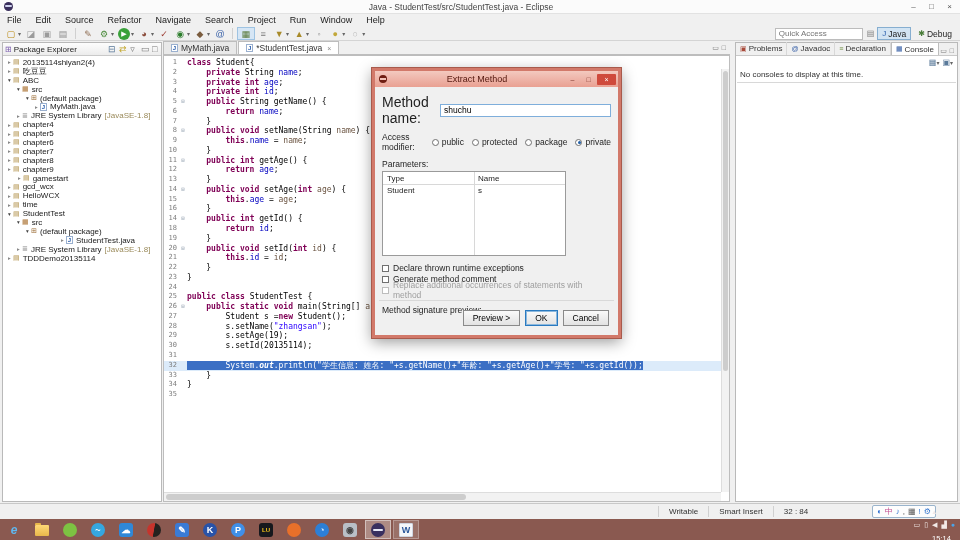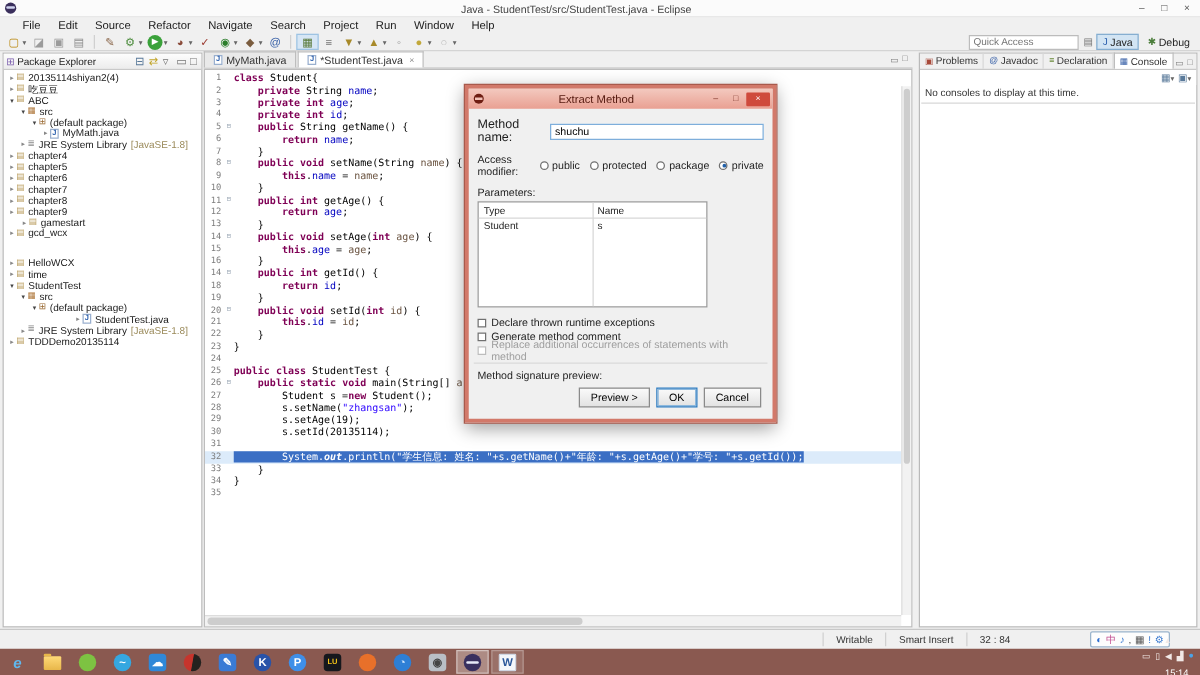--- a/index.html
+++ b/index.html
@@ -7,21 +7,21 @@
   body { font-family:"Liberation Sans",sans-serif; background:#f0f0f0; position:relative; font-size:9px; color:#1e1e1e; }
 
   
   #titlebar { position:absolute; left:0; top:0; width:960px; height:14px; background:#fbfbfb; border-bottom:1px solid #e2e2e2; display:flex; align-items:center; }
   #app-icon { width:9px; height:9px; border-radius:50%; background:#3a2f5c; margin:0 4px; position:relative; flex:none; }
   #app-icon::after { content:""; position:absolute; left:1px; right:1px; top:3px; height:2px; background:#cfd3ee; border-radius:1px; }
   #win-title { flex:1; text-align:center; font-size:8.5px; color:#444; }
   .winctl { display:flex; gap:1px; margin-right:2px; }
   .winctl span { width:17px; height:12px; text-align:center; line-height:12px; font-size:8px; color:#555; }
 
-  #menubar { position:absolute; left:0; top:14px; width:960px; height:13px; background:#f0f0f0; display:flex; align-items:center; padding-left:11px; }
+  #menubar { position:absolute; left:0; top:14px; width:960px; height:13px; background:#f0f0f0; display:flex; align-items:center; padding-left:0; }
   .menu-item { padding:0 7px; font-size:9px; color:#222; height:13px; line-height:13px; }
 
   #toolbar { position:absolute; left:0; top:27px; width:960px; height:14px; background:#f0f0f0; border-bottom:1px solid #d4d4d4; display:flex; align-items:center; padding-left:3px; }
   .tbi { display:inline-flex; align-items:center; height:13px; padding:0 2px; }
   .tbi .g { width:12px; height:12px; text-align:center; line-height:12px; font-size:9px; }
   .tbi .g.circ { border-radius:50%; color:#fff; font-size:7px; }
   .tbi .dd { font-size:6px; color:#666; margin-left:1px; }
   .tbi.active { background:#d6e6f5; border:1px solid #9ec3e2; }
   .tbsep { width:1px; height:11px; background:#d0d0d0; margin:0 4px; }
   #qa-wrap { margin-left:auto; display:flex; align-items:center; }
@@ -120,21 +120,21 @@
   #dtitle { height:16px; background:linear-gradient(#f3c9bf,#e9a092); display:flex; align-items:center; padding:0 2px; }
   #dlg-icon { width:8px; height:8px; border-radius:50%; background:#6e1d12; position:relative; margin:0 2px; flex:none; }
   #dlg-icon::after { content:""; position:absolute; left:1px; right:1px; top:3px; height:1.5px; background:#f0c0b5; }
   #dtitle .t { flex:1; text-align:center; font-size:9px; color:#53180e; }
   .dctl { display:flex; gap:1px; }
   .dctl span { width:15px; height:11px; font-size:7px; text-align:center; line-height:11px; color:#7a3328; }
   .dctl .close { background:#cf4a3c; color:#fff; width:19px; border-radius:1px; }
   #dbody { position:absolute; left:0; right:0; top:16px; bottom:0; padding:5px 7px; }
   .drow { display:flex; align-items:center; }
   #mn-row { margin-top:2px; }
-  #mn-row label { width:58px; font-size:10px; }
+  #mn-row label { width:58px; font-size:14px; }
   #mn-input { flex:1; height:13px; border:1px solid #7eaedb; background:#fff; font-size:8.5px; padding:0 3px; font-family:"Liberation Sans",sans-serif; }
   #am-row { margin-top:6px; font-size:8.5px; gap:7px; }
   .radio { display:inline-flex; align-items:center; gap:3px; }
   .rdot { width:7px; height:7px; border:1px solid #707070; border-radius:50%; background:#fff; position:relative; flex:none; }
   .rdot.on::after { content:""; position:absolute; left:1.5px; top:1.5px; width:3px; height:3px; border-radius:50%; background:#2160a8; }
   #params-label { font-size:8.5px; margin-top:7px; }
   #param-area { display:flex; margin-top:2px; }
   #ptable { width:184px; height:85px; background:#fff; border:1px solid #9a9a9a; position:relative; font-size:8px; }
   #ptable .vdiv { position:absolute; left:91px; top:0; bottom:0; width:1px; background:#d8d8d8; }
   .prow { display:flex; height:12px; line-height:12px; }
@@ -362,21 +362,21 @@
       <div class="trow" style="padding-left: 13px;">
         <span class="arr">▸</span>
         <span class="tico" style="color: rgb(184, 155, 90);">▤</span>
         <span>gamestart</span>
       </div>
       <div class="trow" style="padding-left: 3px;">
         <span class="arr">▸</span>
         <span class="tico" style="color: rgb(184, 155, 90);">▤</span>
         <span>gcd_wcx</span>
       </div>
-      <div class="trow" style="padding-left: 3px; margin-top: 15px;">
+      <div class="trow" style="padding-left: 3px;">
         <span class="arr">▸</span>
         <span class="tico" style="color: rgb(184, 155, 90);">▤</span>
         <span>HelloWCX</span>
       </div>
       <div class="trow" style="padding-left: 3px;">
         <span class="arr">▸</span>
         <span class="tico" style="color: rgb(184, 155, 90);">▤</span>
         <span>time</span>
       </div>
       <div class="trow" style="padding-left: 3px;">

